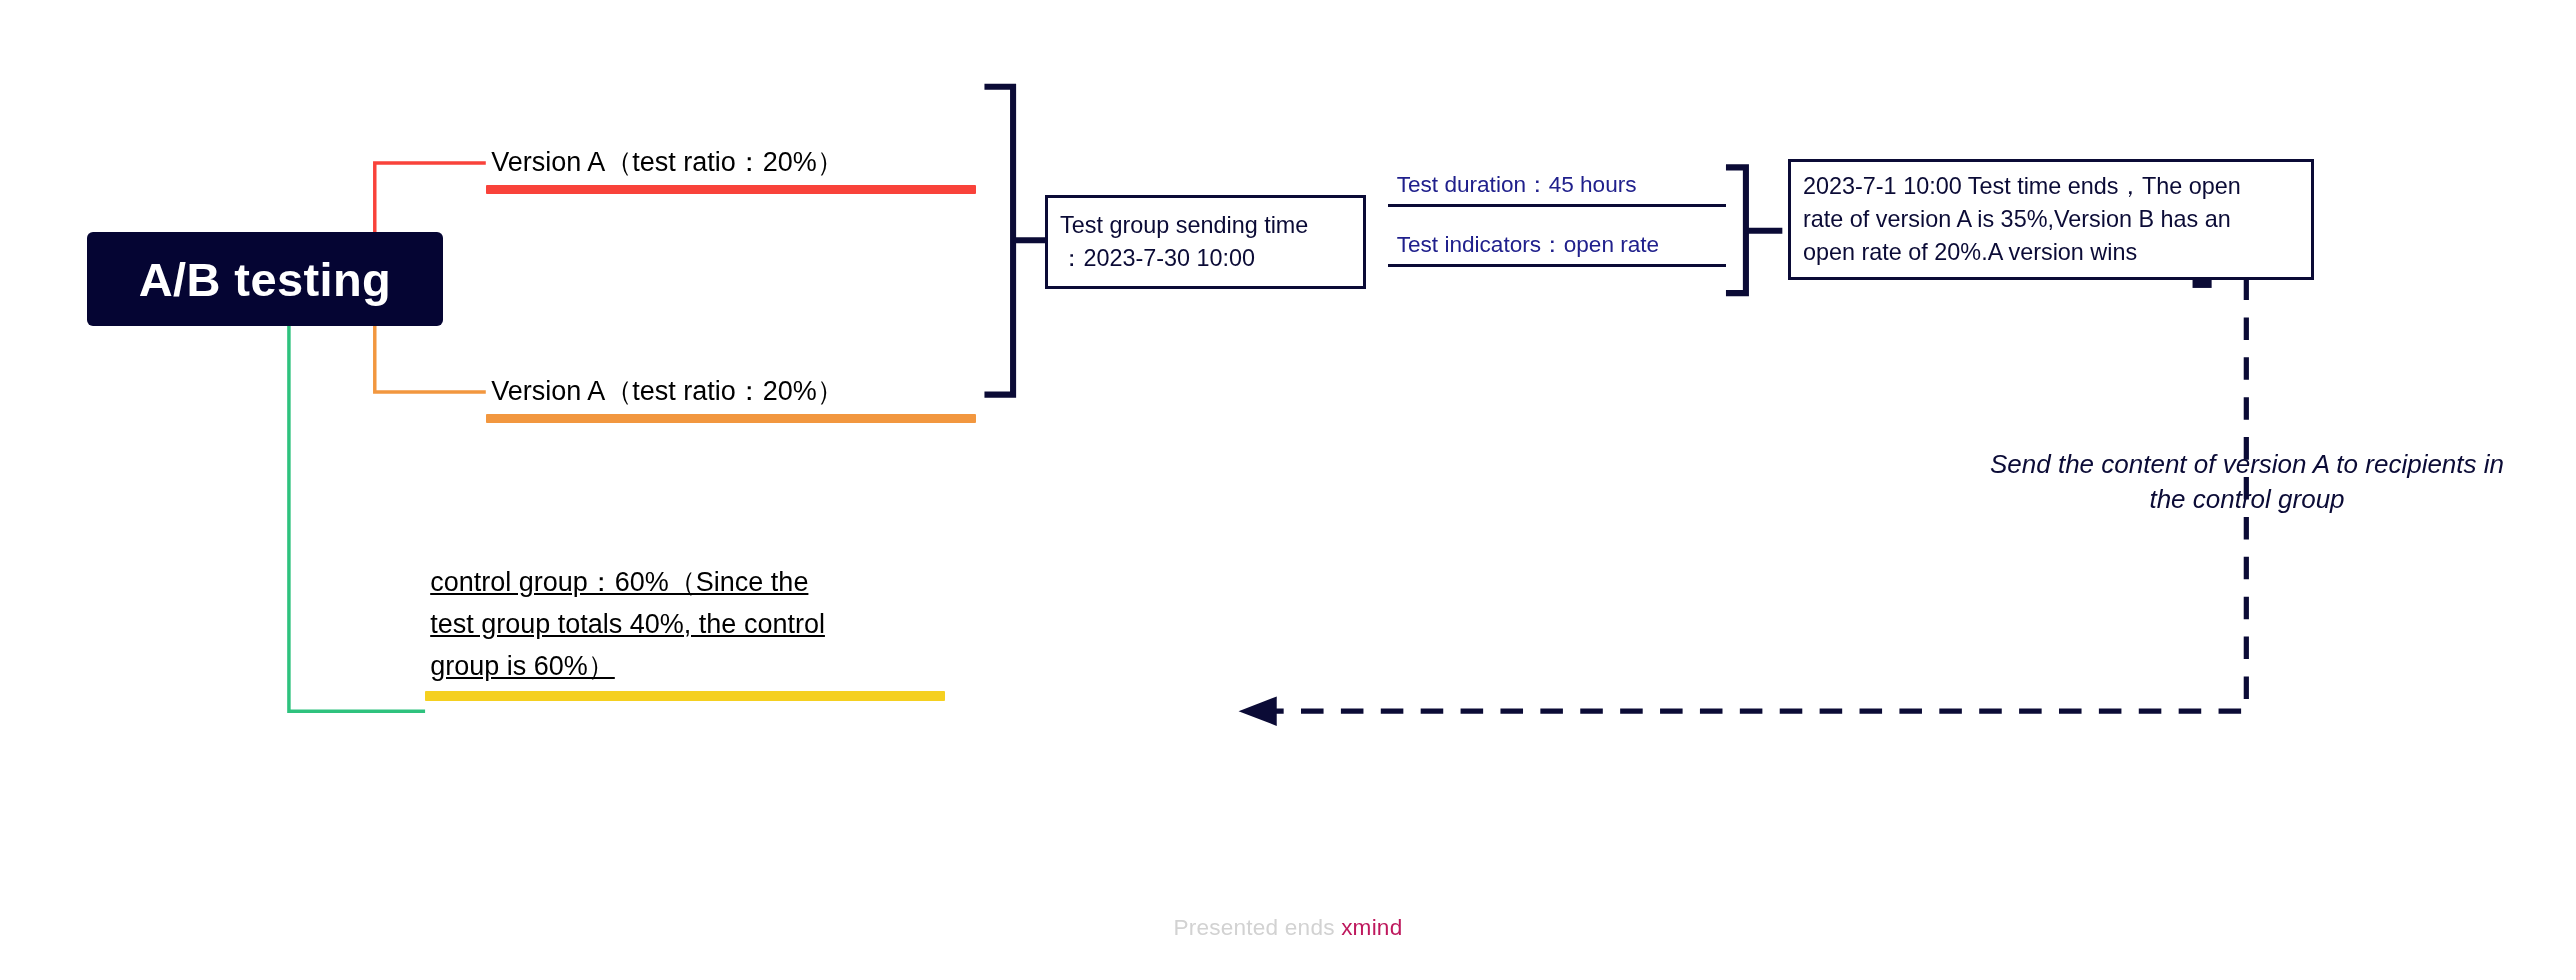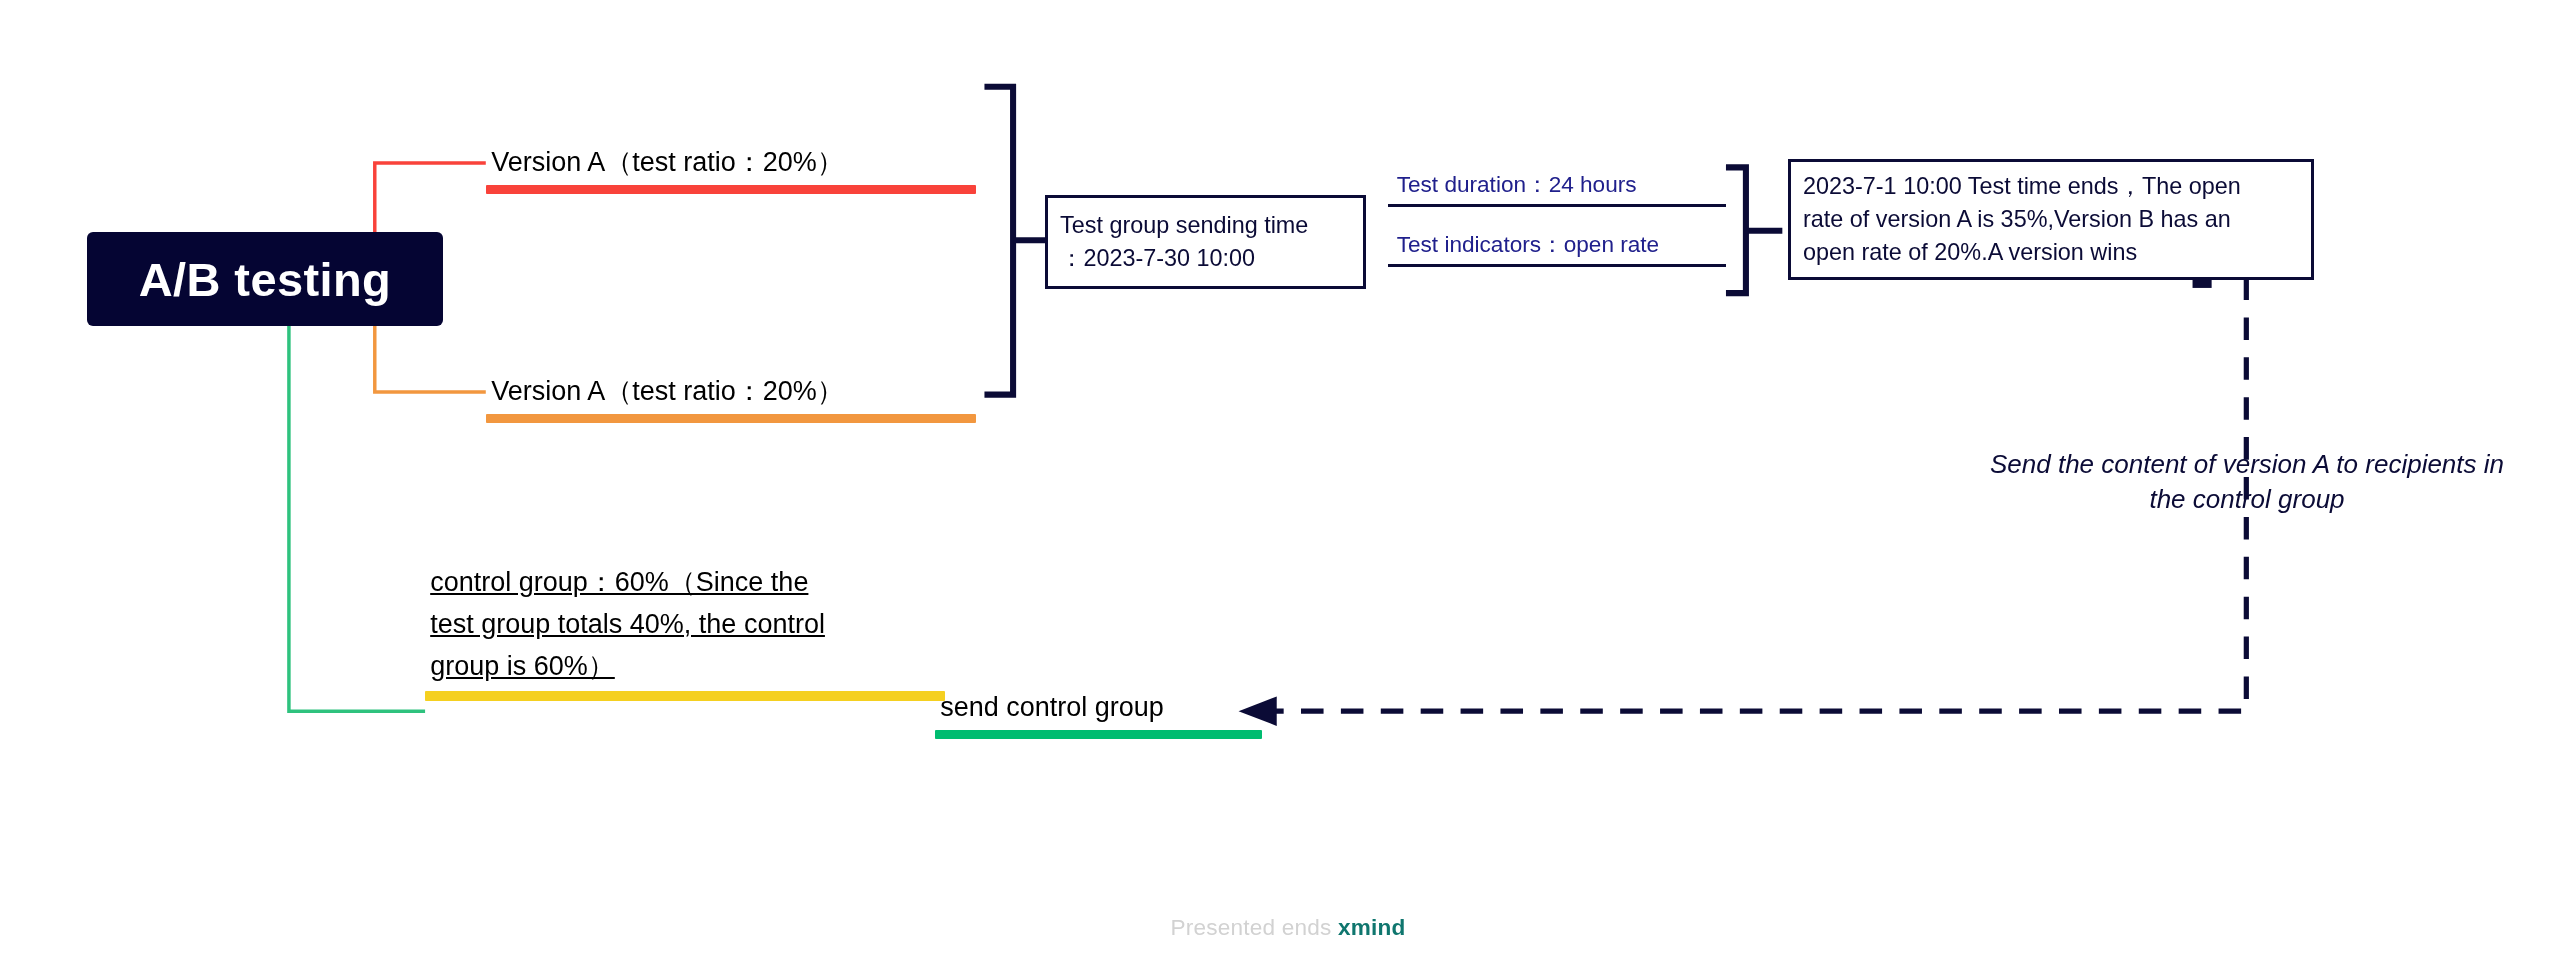--- a/index.html
+++ b/index.html
@@ -129,22 +129,22 @@
     position: absolute;
     left: 0;
     top: 915px;
     width: 2576px;
     text-align: center;
     font-size: 22.6px;
     color: #d2d2d2;
     letter-spacing: 0.2px;
   }
   .watermark b {
-    color: #0f766e;
-    font-weight: bold;
+    color: #be185d;
+    font-weight: normal;
   }
 </style>
 </head>
 <body>
 
 <div id="canvas">
 
   <svg id="wires" viewBox="0 0 2970 1130" xmlns="http://www.w3.org/2000/svg">
 
     <path d="M 432 268 L 432 188 L 560 188" fill="none" stroke="#f9423a" stroke-width="4"></path>
@@ -178,21 +178,21 @@
     <span class="topic-text">Version A（test ratio：20%）</span>
     <div class="topic-bar" style="background:#f2973f;"></div>
   </div>
 
   <div class="boxnode" style="left:1045px; top:195px; width:321px; height:94px;">
     <span class="boxnode-text">Test group sending time
 ：2023-7-30 10:00</span>
   </div>
 
   <div class="subtopic" style="left:1388px; top:167px; width:338px;">
-    <span class="subtopic-text">Test duration：24 hours</span>
+    <span class="subtopic-text">Test duration：45 hours</span>
     <div class="subtopic-bar"></div>
   </div>
 
   <div class="subtopic" style="left:1388px; top:227px; width:338px;">
     <span class="subtopic-text">Test indicators：open rate</span>
     <div class="subtopic-bar"></div>
   </div>
 
   <div class="boxnode" style="left:1788px; top:159px; width:526px; height:121px;">
     <span class="boxnode-text">2023-7-1 10:00 Test time ends，The open
@@ -203,23 +203,19 @@
   <div class="annotation" style="left:1978px; top:447px; width:538px;">Send the content of version A to recipients in
 the control group</div>
 
   <div class="topic" style="left:425px; top:562px; width:520px;">
     <span class="topic-wrap-text">control group：60%（Since the
 test group totals 40%, the control
 group is 60%）</span>
     <div class="topic-bar" style="background:#f5d020;"></div>
   </div>
 
-  <div class="topic" style="left:935px; top:649px; width:327px;">
-    <span class="topic-text">send control group</span>
-    <div class="topic-bar" style="background:#00bc70;"></div>
-  </div>
 
   <div class="watermark">
     <span>Presented ends </span><b>xmind</b>
   </div>
 
 </div>
 
 
 </body></html>

